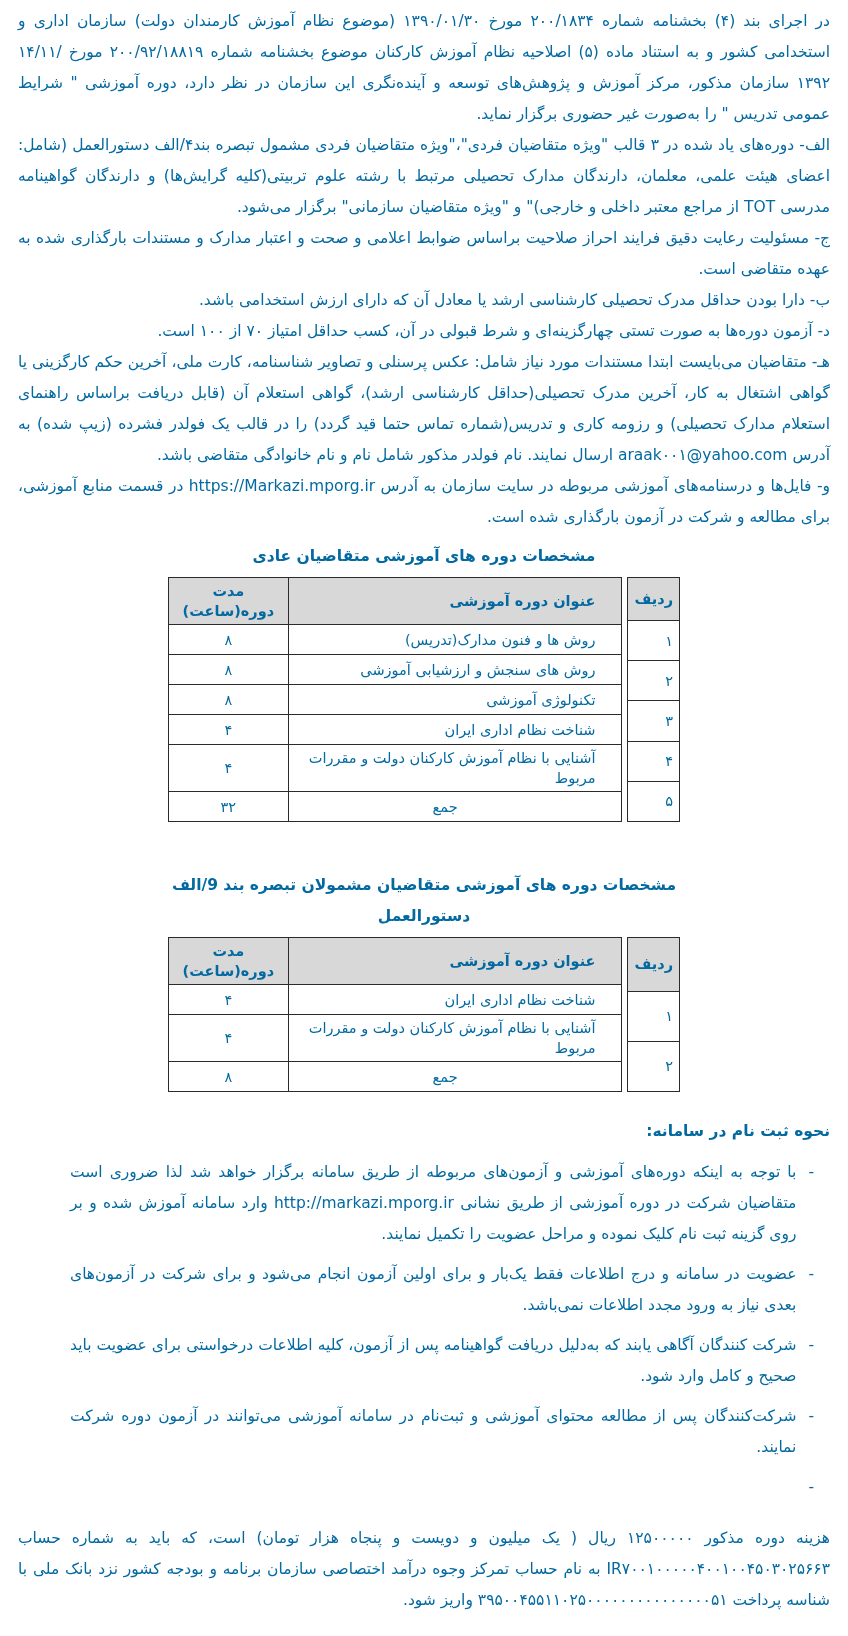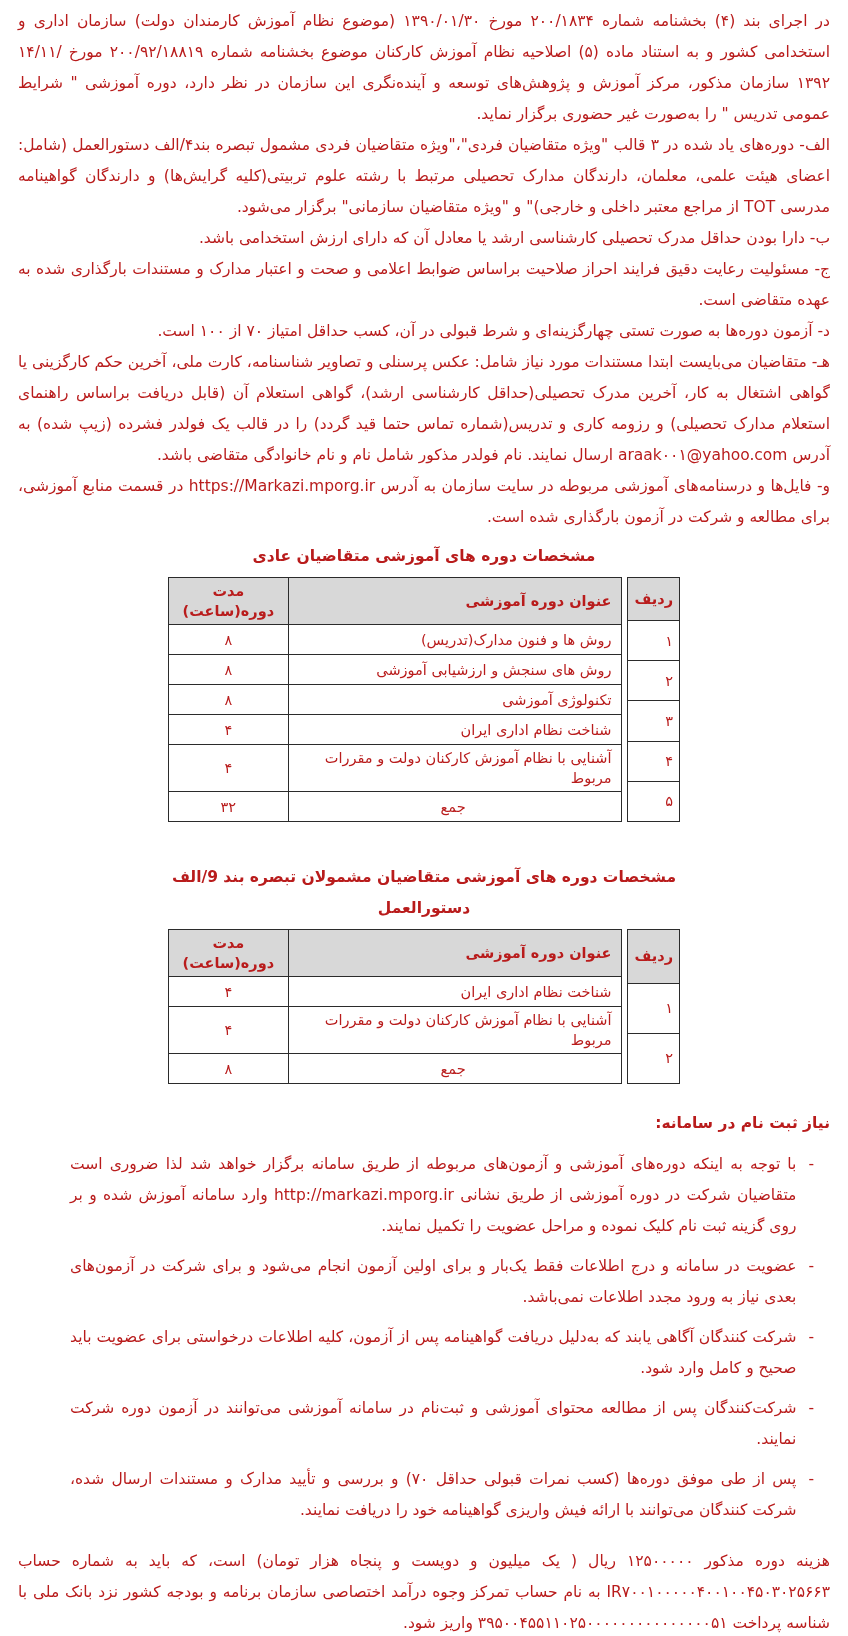--- a/index.html
+++ b/index.html
@@ -1,60 +1,60 @@
 <!DOCTYPE html>
 <html dir="rtl" lang="fa"><head>
 <meta charset="utf-8">
 <style>
   * { margin:0; padding:0; box-sizing:border-box; }
   html,body { background:#ffffff; }
   .page {
     width:848px; height:1636px; overflow:hidden;
     background:#ffffff;
-    color:#b91c1c;
+    color:#0369a1;
     font-family:"DejaVu Sans", sans-serif;
     font-size:15.5px;
     line-height:31px;
     padding:6px 18px 0 18px;
     direction:rtl;
   }
   p.para { text-align:justify; }
   .ltr-run { direction:ltr; unicode-bidi:isolate; }
   
-  .tbl-block { margin:8px auto 4px auto; width:512px; }
+  .tbl-block { margin:8px auto 12px auto; width:512px; }
   .tbl-title { font-weight:bold; text-align:center; font-size:15.5px; margin-bottom:5px; }
   .tbl-wrap { display:flex; flex-direction:row; gap:5px; justify-content:center; }
   table { border-collapse:collapse; direction:rtl; }
   th, td { border:1px solid #2b2b2b; font-size:14.5px; line-height:20px; padding:3px 6px; }
   th { background:#d8d8d8; font-weight:bold; height:32px; }
   td { height:30px; }
   .col-no   { width:46px; }
-  .col-course { width:338px; text-align:right; padding-right:10px; }
+  .col-course { width:338px; text-align:right; padding-right:26px; }
   .col-hours { width:120px; text-align:center; }
   td.center { text-align:center; }
   
   .reg-heading { font-weight:bold; margin:24px 0 10px 0; }
   .bullet { display:flex; gap:12px; padding:0 16px 0 52px; margin-bottom:9px; }
   .bullet .dash { flex:0 0 auto; }
   .bullet .btxt { flex:1; text-align:justify; }
   
   .payment { margin-top:20px; text-align:justify; }
   .gap-sm { height:6px; }
 </style>
 </head>
 <body>
 
 <div class="page">
 
   <p class="para"><span>در اجرای بند (۴) بخشنامه شماره ۲۰۰/۱۸۳۴ مورخ ۱۳۹۰/۰۱/۳۰ (موضوع نظام آموزش کارمندان دولت) سازمان اداری و استخدامی کشور و به استناد ماده (۵) اصلاحیه نظام آموزش کارکنان موضوع بخشنامه شماره ۲۰۰/۹۲/۱۸۸۱۹ مورخ</span> <span class="ltr-run">۱۴/۱۱/ ۱۳۹۲</span> <span>سازمان مذکور، مرکز آموزش و پژوهش‌های توسعه و آینده‌نگری این سازمان در نظر دارد، دوره آموزشی " شرایط عمومی تدریس " را به‌صورت غیر حضوری برگزار نماید.</span></p>
 
 
   <p class="para">الف- دوره‌های یاد شده در ۳ قالب "ویژه متقاضیان فردی"،"ویژه متقاضیان فردی مشمول تبصره بند۴/الف دستورالعمل (شامل: اعضای هیئت علمی، معلمان، دارندگان مدارک تحصیلی مرتبط با رشته علوم تربیتی(کلیه گرایش‌ها) و دارندگان گواهینامه مدرسی TOT از مراجع معتبر داخلی و خارجی)" و "ویژه متقاضیان سازمانی" برگزار می‌شود.</p>
+  <p class="para">ج- مسئولیت رعایت دقیق فرایند احراز صلاحیت براساس ضوابط اعلامی و صحت و اعتبار مدارک و مستندات بارگذاری شده به عهده متقاضی است.</p>
   <p class="para">ب- دارا بودن حداقل مدرک تحصیلی کارشناسی ارشد یا معادل آن که دارای ارزش استخدامی باشد.</p>
-  <p class="para">ج- مسئولیت رعایت دقیق فرایند احراز صلاحیت براساس ضوابط اعلامی و صحت و اعتبار مدارک و مستندات بارگذاری شده به عهده متقاضی است.</p>
   <p class="para">د- آزمون دوره‌ها به صورت تستی چهارگزینه‌ای و شرط قبولی در آن، کسب حداقل امتیاز ۷۰ از ۱۰۰ است.</p>
   <p class="para">هـ- متقاضیان می‌بایست ابتدا مستندات مورد نیاز شامل: عکس پرسنلی و تصاویر شناسنامه، کارت ملی، آخرین حکم کارگزینی یا گواهی اشتغال به کار، آخرین مدرک تحصیلی(حداقل کارشناسی ارشد)، گواهی استعلام آن (قابل دریافت براساس راهنمای استعلام مدارک تحصیلی) و رزومه کاری و تدریس(شماره تماس حتما قید گردد) را در قالب یک فولدر فشرده (زیپ شده) به آدرس araak۰۰۱@yahoo.com ارسال نمایند. نام فولدر مذکور شامل نام و نام خانوادگی متقاضی باشد.</p>
   <p class="para">و- فایل‌ها و درسنامه‌های آموزشی مربوطه در سایت سازمان به آدرس https://Markazi.mporg.ir در قسمت منابع آموزشی، برای مطالعه و شرکت در آزمون بارگذاری شده است.</p>
 
   <div class="tbl-block">
     <div class="tbl-title">مشخصات دوره های آموزشی متقاضیان عادی</div>
     <div class="tbl-wrap">
       <table>
         <tbody>
             <tr>
@@ -146,38 +146,37 @@
         </tr>
         <tr>
           <td class="col-course center">جمع</td>
           <td class="col-hours">۸</td>
         </tr>
       </tbody>
         </table>
     </div>
   </div>
 
-  <div class="reg-heading">نیاز ثبت نام در سامانه:</div>
+  <div class="reg-heading">نحوه ثبت نام در سامانه:</div>
 
   <div class="bullet">
     <span class="dash">-</span>
     <div class="btxt">با توجه به اینکه دوره‌های آموزشی و آزمون‌های مربوطه از طریق سامانه برگزار خواهد شد لذا ضروری است متقاضیان شرکت در دوره آموزشی از طریق نشانی http://markazi.mporg.ir وارد سامانه آموزش شده و بر روی گزینه ثبت نام کلیک نموده و مراحل عضویت را تکمیل نمایند.</div>
   </div>
   <div class="bullet">
     <span class="dash">-</span>
     <div class="btxt">عضویت در سامانه و درج اطلاعات فقط یک‌بار و برای اولین آزمون انجام می‌شود و برای شرکت در آزمون‌های بعدی نیاز به ورود مجدد اطلاعات نمی‌باشد.</div>
   </div>
   <div class="bullet">
     <span class="dash">-</span>
     <div class="btxt">شرکت کنندگان آگاهی یابند که به‌دلیل دریافت گواهینامه پس از آزمون، کلیه اطلاعات درخواستی برای عضویت باید صحیح و کامل وارد شود.</div>
   </div>
   <div class="bullet">
     <span class="dash">-</span>
     <div class="btxt">شرکت‌کنندگان پس از مطالعه محتوای آموزشی و ثبت‌نام در سامانه آموزشی می‌توانند در آزمون دوره شرکت نمایند.</div>
   </div>
   <div class="bullet">
     <span class="dash">-</span>
-    <div class="btxt">پس از طی موفق دوره‌ها (کسب نمرات قبولی حداقل ۷۰) و بررسی و تأیید مدارک و مستندات ارسال شده، شرکت کنندگان می‌توانند با ارائه فیش واریزی گواهینامه خود را دریافت نمایند.</div>
   </div>
 
   <p class="para payment">هزینه دوره مذکور ۱۲۵۰۰۰۰۰ ریال ( یک میلیون و دویست و پنجاه هزار تومان) است، که باید به شماره حساب IR۷۰۰۱۰۰۰۰۰۴۰۰۱۰۰۴۵۰۳۰۲۵۶۶۳ به نام حساب تمرکز وجوه درآمد اختصاصی سازمان برنامه و بودجه کشور نزد بانک ملی با شناسه پرداخت ۳۹۵۰۰۴۵۵۱۱۰۲۵۰۰۰۰۰۰۰۰۰۰۰۰۰۰۰۵۱ واریز شود.</p>
 
 </div>
 
 </body></html>

